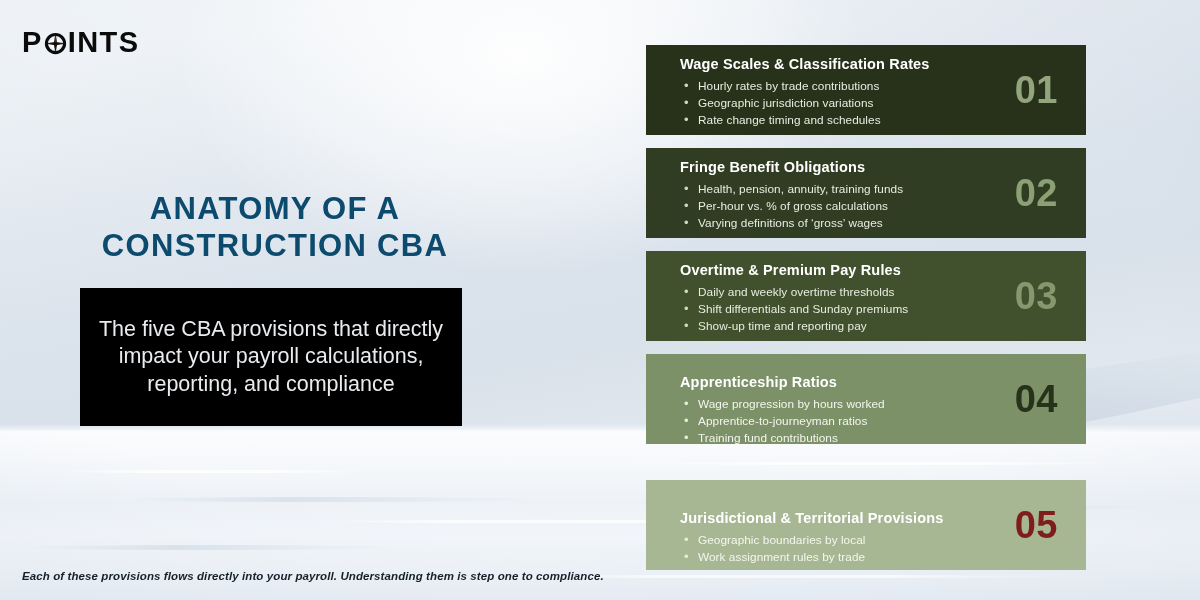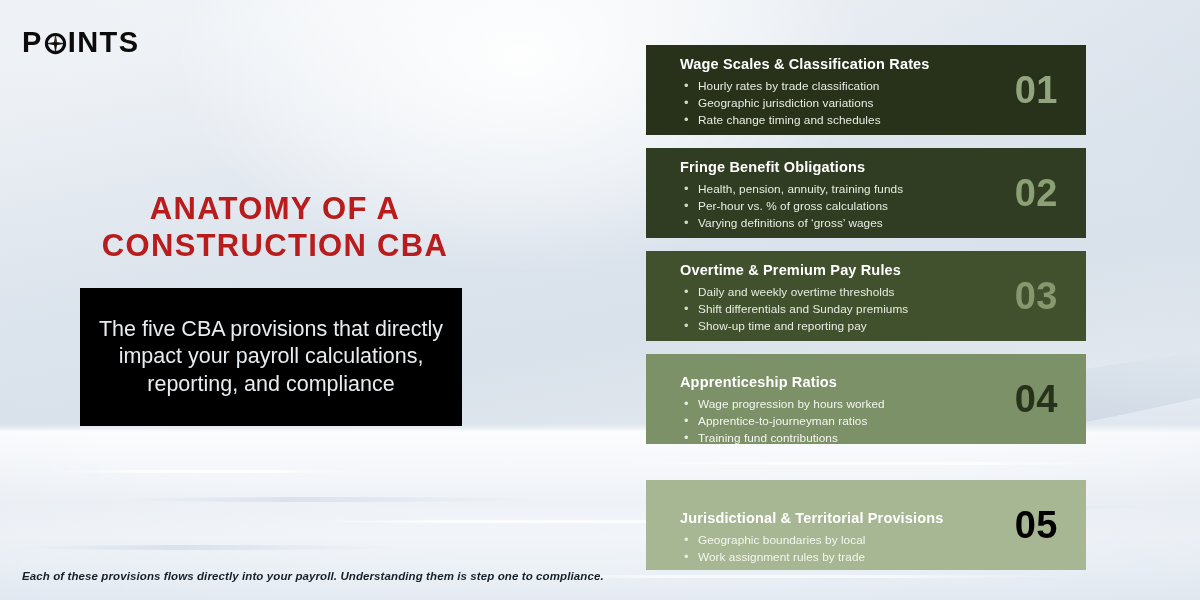--- a/index.html
+++ b/index.html
@@ -87,21 +87,21 @@
   .logo-compass {
     display:inline-block; width:25px; height:25px;
     position:relative; top:1px; margin:0 0px;
   }
 
   
   #headline {
     position:absolute; left:80px; top:190px; width:390px;
     text-align:center;
     font-size:31px; font-weight:700; letter-spacing:1.3px;
-    line-height:1.2; color:#b91c1c;
+    line-height:1.2; color:#0c4a6e;
   }
 
   
   #subtitle-panel {
     position:absolute; left:80px; top:288px;
     width:382px; height:138px;
     background:#000;
     display:flex; align-items:center; justify-content:center;
     padding:6px 14px;
   }
@@ -156,21 +156,21 @@
   .card.c1 { background:#28321a; }
   .card.c2 { background:#313d22; }
   .card.c3 { background:#42512d; }
   .card.c4 { background:#7d9168; }
   .card.c5 { background:#a8b793; }
 
   .card.c1 .card-number { color:#93a57e; }
   .card.c2 .card-number { color:#8ba074; }
   .card.c3 .card-number { color:#87986f;margin-left:12px; }
   .card.c4 .card-number { color:#26331a; }
-  .card.c5 .card-number { color:#000000; }
+  .card.c5 .card-number { color:#7f1d1d; }
 
   .card.c4 .card-list li,
   .card.c5 .card-list li { color:#f3f6ee; }
   .card.c4 .card-list li::before,
   .card.c5 .card-list li::before { color:#e6ecdc; }
 
   
   .card.c5 { padding-top:30px;margin-top:36px; }
   .card.c4 { padding-top:20px; }
 </style>
@@ -222,21 +222,21 @@
     <div id="subtitle-text">The five CBA provisions that directly impact your payroll calculations, reporting, and compliance</div>
   </div>
 
   <div id="footer">Each of these provisions flows directly into your payroll. Understanding them is step one to compliance.</div>
 
   <div id="cards">
 
     <div class="card c1">
       <div class="card-title">Wage Scales &amp; Classification Rates</div>
       <ul class="card-list">
-        <li>Hourly rates by trade classification</li>
+        <li>Hourly rates by trade contributions</li>
         <li>Geographic jurisdiction variations</li>
         <li>Rate change timing and schedules</li>
       </ul>
       <div class="card-number">01</div>
     </div>
 
     <div class="card c2">
       <div class="card-title">Fringe Benefit Obligations</div>
       <ul class="card-list">
         <li>Health, pension, annuity, training funds</li>

